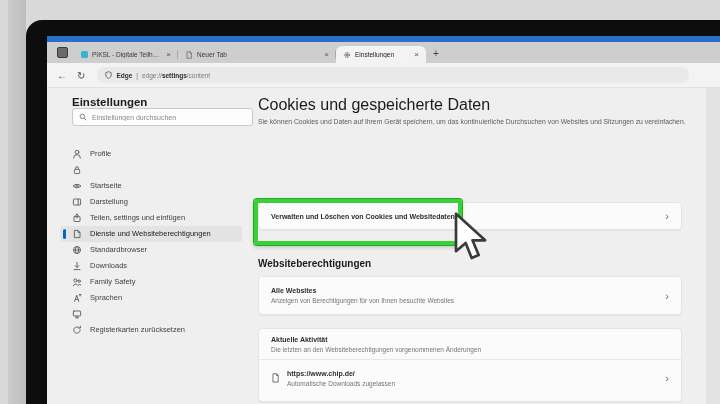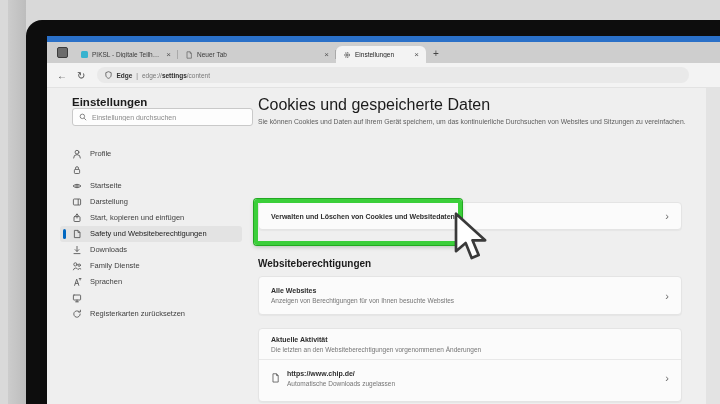--- a/index.html
+++ b/index.html
@@ -173,43 +173,51 @@
             <rect x="1.4" y="2" width="7.2" height="6" rx=".8"></rect>
               <path d="M6.2 2 V8"></path>
           </svg>
           <span class="nav-label">Darstellung</span>
         </div>
         <div class="nav-item">
           <svg width="10" height="10" viewBox="0 0 10 10" fill="none" stroke="currentColor" stroke-width=".9" stroke-linecap="round" stroke-linejoin="round">
             <rect x="2" y="3.6" width="6" height="4.9" rx=".6"></rect>
               <path d="M5 1 V5 M3.6 2.4 L5 1 L6.4 2.4"></path>
           </svg>
-          <span class="nav-label">Start, kopieren und einfügen</span>
+          <span class="nav-label">Teilen, settings und einfügen</span>
         </div>
         <div class="nav-item selected">
           <svg width="10" height="10" viewBox="0 0 10 10" fill="none" stroke="currentColor" stroke-width=".9" stroke-linejoin="round">
             <path d="M2.4 1.4 H6 L8 3.4 V8.6 H2.4 Z"></path>
               <path d="M6 1.4 V3.4 H8"></path>
           </svg>
-          <span class="nav-label">Safety und Websiteberechtigungen</span>
+          <span class="nav-label">Dienste und Websiteberechtigungen</span>
+        </div>
+        <div class="nav-item">
+          <svg width="10" height="10" viewBox="0 0 10 10" fill="none" stroke="currentColor" stroke-width=".9">
+            <circle cx="5" cy="5" r="3.5"></circle>
+              <ellipse cx="5" cy="5" rx="1.6" ry="3.5"></ellipse>
+              <path d="M1.5 5 H8.5"></path>
+          </svg>
+          <span class="nav-label">Standardbrowser</span>
         </div>
         <div class="nav-item">
           <svg width="10" height="10" viewBox="0 0 10 10" fill="none" stroke="currentColor" stroke-width=".9" stroke-linecap="round" stroke-linejoin="round">
             <path d="M5 1.4 V6.2 M3.1 4.6 L5 6.5 L6.9 4.6"></path>
               <path d="M2 8.6 H8"></path>
           </svg>
           <span class="nav-label">Downloads</span>
         </div>
         <div class="nav-item">
           <svg width="10" height="10" viewBox="0 0 10 10" fill="none" stroke="currentColor" stroke-width=".9" stroke-linecap="round">
             <circle cx="3.4" cy="3.4" r="1.6"></circle>
               <circle cx="7.2" cy="4.2" r="1.2"></circle>
               <path d="M1.4 8.8 a2.4 2.4 0 0 1 4.4 -.6 M6.2 8.2 a1.9 1.9 0 0 1 2.6 -.4"></path>
           </svg>
-          <span class="nav-label">Family Dienste</span>
+          <span class="nav-label">Family Safety</span>
         </div>
         <div class="nav-item">
           <svg width="10" height="10" viewBox="0 0 10 10" fill="none" stroke="currentColor" stroke-width=".9" stroke-linecap="round" stroke-linejoin="round">
             <path d="M2.6 8.4 L4.7 2.2 L6.8 8.4 M3.4 6.4 H6"></path>
               <path d="M7.2 1.6 H9 M8.1 1.6 V3"></path>
           </svg>
           <span class="nav-label">Sprachen</span>
         </div>
         <div class="nav-item">
           <svg width="10" height="10" viewBox="0 0 10 10" fill="none" stroke="currentColor" stroke-width=".9" stroke-linecap="round">

